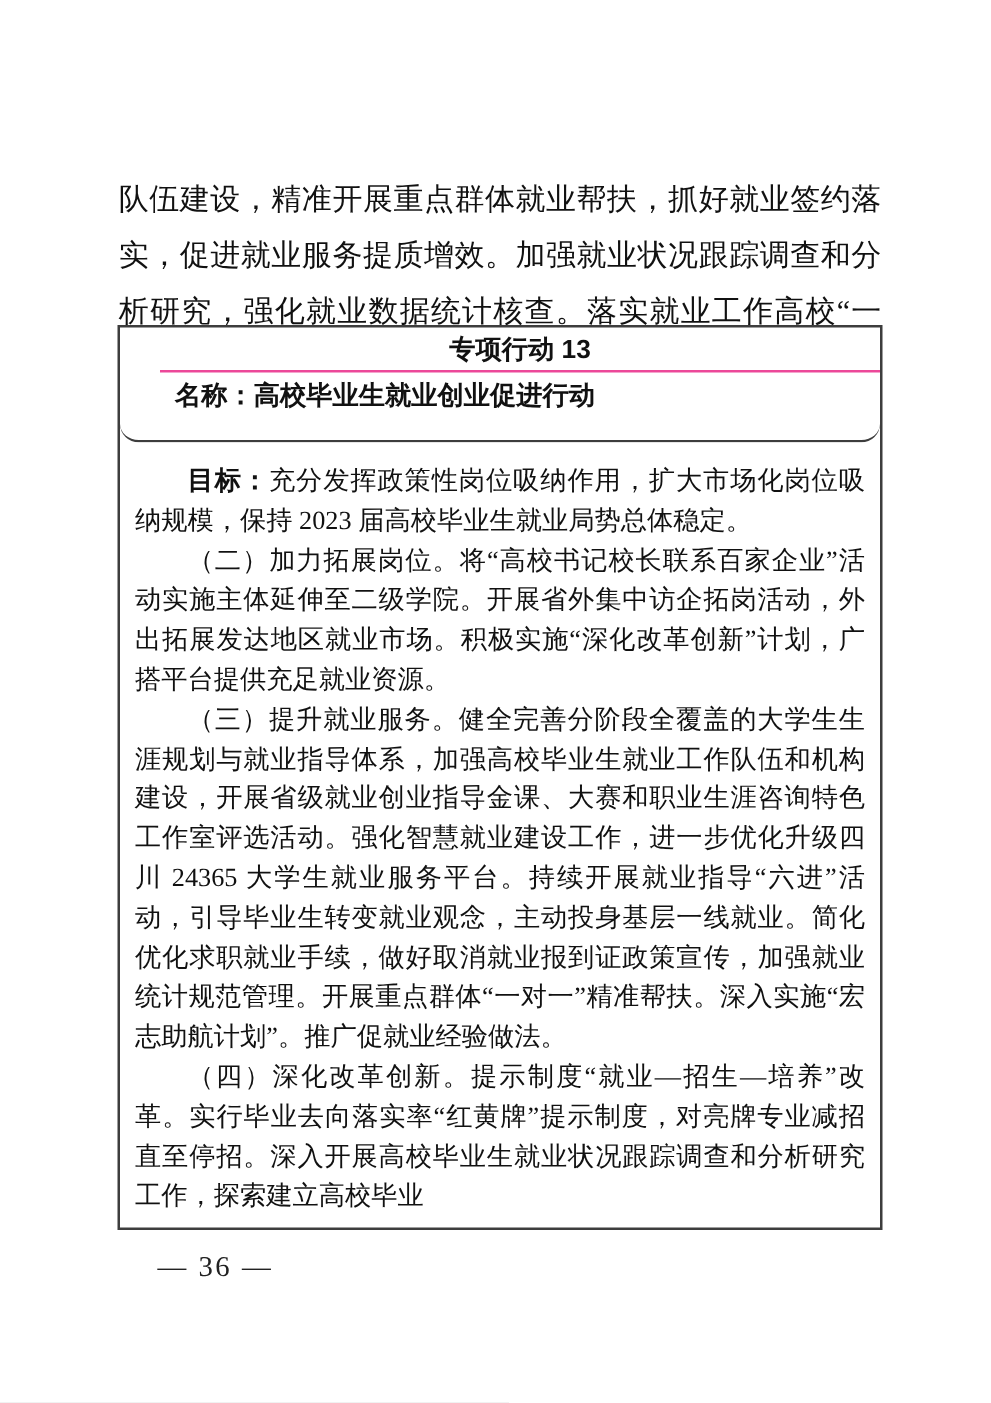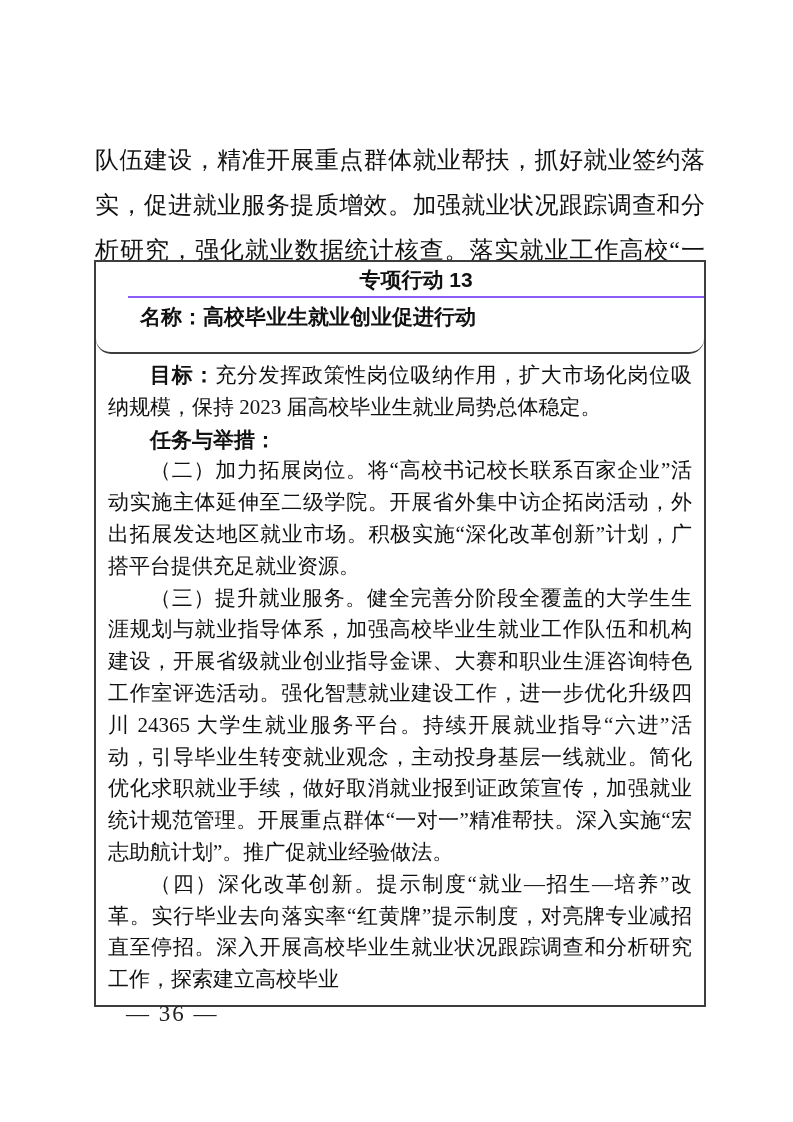--- a/index.html
+++ b/index.html
@@ -32,37 +32,37 @@
     border: 2px solid #3d3d3d;
     background: #ffffff;
   }
   .table-title-row {
     height: 36px;
     line-height: 36px;
     text-align: center;
     font-weight: bold;
     font-size: 21px;
     font-family: "Liberation Sans", sans-serif;
-    border-bottom: 2px solid #8b5cf6;
+    border-bottom: 2px solid #ec4899;
     margin-left: 32px;
   }
   .table-name-row {
     height: 56px;
     line-height: 38px;
     font-weight: bold;
     font-size: 21px;
     font-family: "Liberation Sans", sans-serif;
     padding-left: 44px;
     border-bottom: 2px solid #3d3d3d;
     white-space: nowrap;
     overflow: hidden;
     border-radius: 15px;
   }
   .table-body {
-    padding: 5px 12px 9px 12px;
+    padding: 15px 12px 9px 12px;
     font-size: 21px;
     line-height: 31.8px;
     text-align: justify;
     text-justify: inter-ideograph;
   }
   .para {
     text-indent: 2em;
     margin: 0;
   }
   .bold-label {
@@ -92,21 +92,20 @@
     </div>
 
     <div class="table-name-row">
       <span>名称：高校毕业生就业创业促进行动</span>
     </div>
 
     <div class="table-body">
 
       <p class="para"><span class="bold-label">目标：</span><span>充分发挥政策性岗位吸纳作用，扩大市场化岗位吸纳规模，保持 2023 届高校毕业生就业局势总体稳定。</span></p>
 
-      <p class="para bold-label">任务与举措：</p>
 
 
       <p class="para">（二）加力拓展岗位。将“高校书记校长联系百家企业”活动实施主体延伸至二级学院。开展省外集中访企拓岗活动，外出拓展发达地区就业市场。积极实施“深化改革创新”计划，广搭平台提供充足就业资源。</p>
 
       <p class="para">（三）提升就业服务。健全完善分阶段全覆盖的大学生生涯规划与就业指导体系，加强高校毕业生就业工作队伍和机构建设，开展省级就业创业指导金课、大赛和职业生涯咨询特色工作室评选活动。强化智慧就业建设工作，进一步优化升级四川 24365 大学生就业服务平台。持续开展就业指导“六进”活动，引导毕业生转变就业观念，主动投身基层一线就业。简化优化求职就业手续，做好取消就业报到证政策宣传，加强就业统计规范管理。开展重点群体“一对一”精准帮扶。深入实施“宏志助航计划”。推广促就业经验做法。</p>
 
       <p class="para">（四）深化改革创新。提示制度“就业—招生—培养”改革。实行毕业去向落实率“红黄牌”提示制度，对亮牌专业减招直至停招。深入开展高校毕业生就业状况跟踪调查和分析研究工作，探索建立高校毕业</p>
 
     </div>
   </div>

